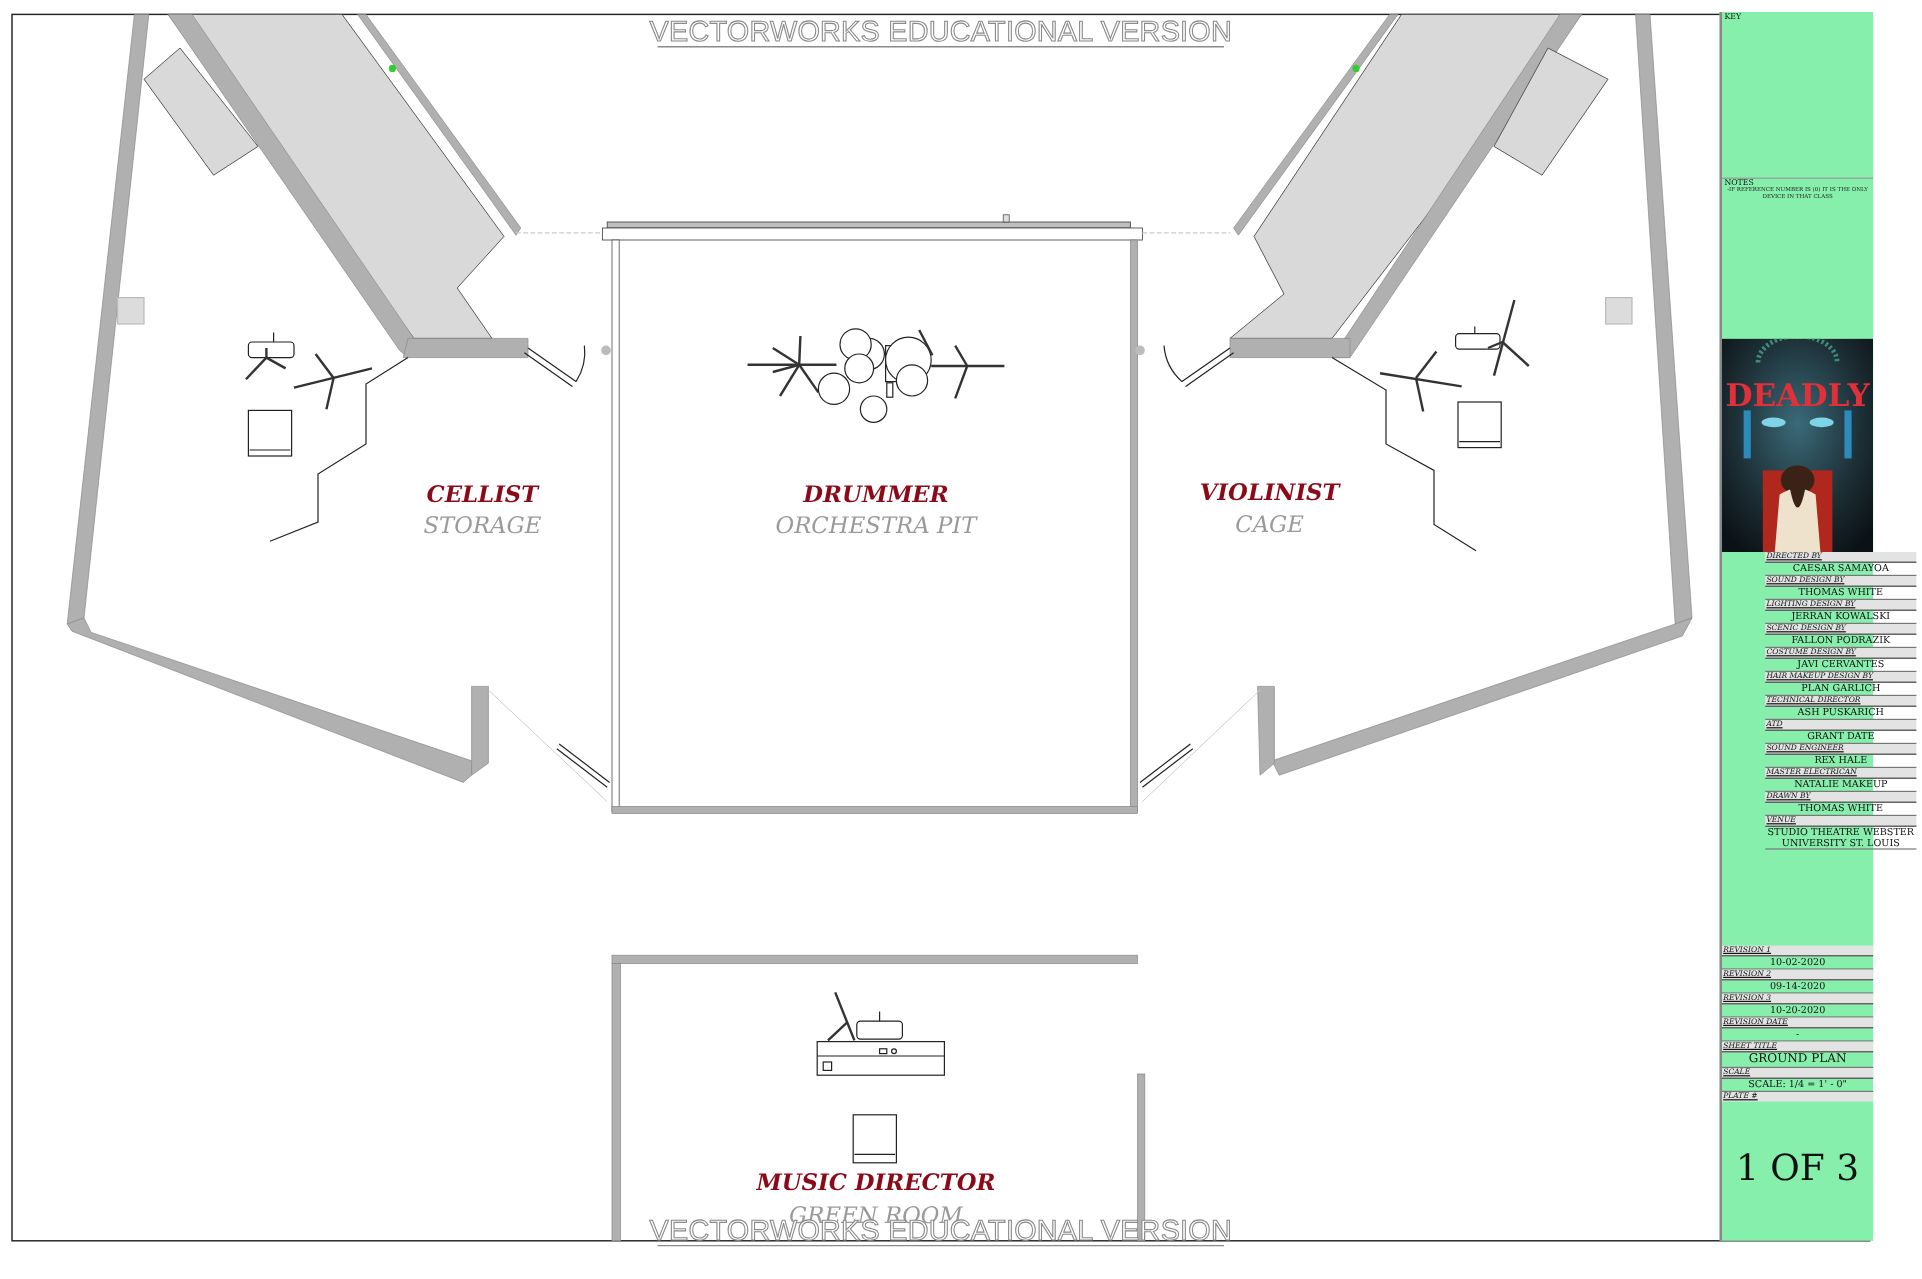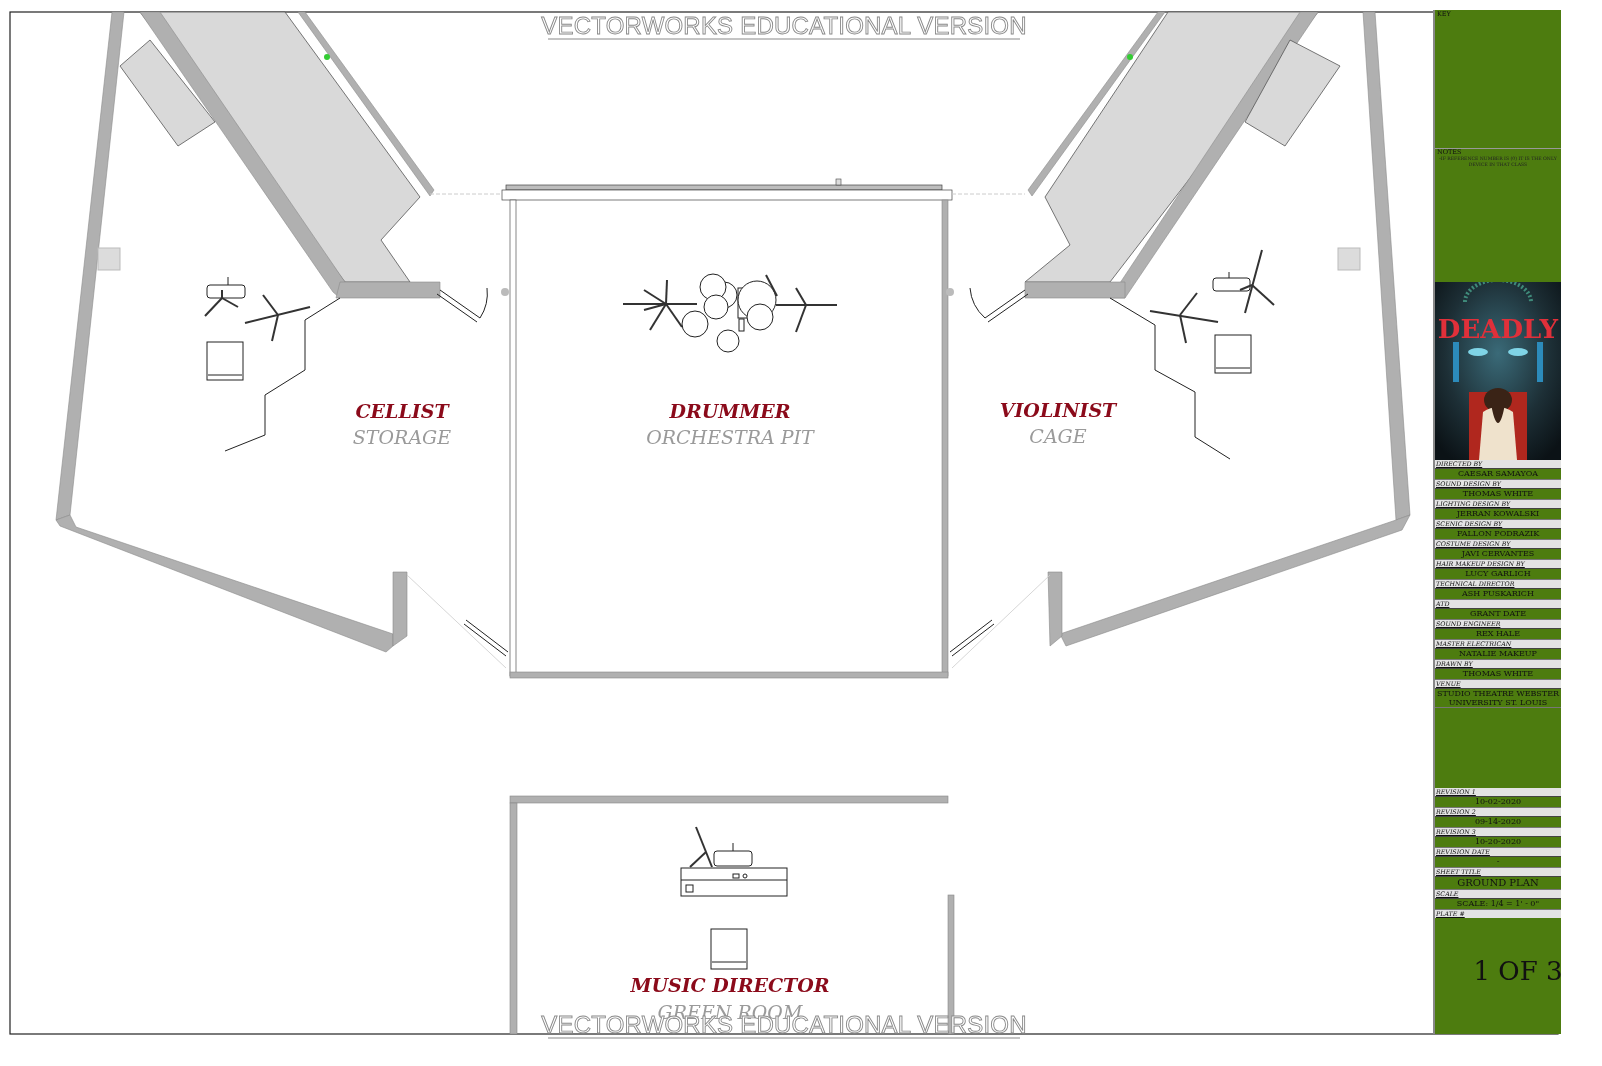--- a/index.html
+++ b/index.html
@@ -9,28 +9,28 @@
   .watermark { font-family:"Liberation Sans", sans-serif; font-size:24px; fill:#ffffff; stroke:#8a8a8a; stroke-width:0.9; letter-spacing:0.2px; }
   .role { font-family:"DejaVu Serif", serif; font-weight:bold; font-style:italic; font-size:19px; fill:#8b0a1a; }
   .room { font-family:"DejaVu Serif", serif; font-style:italic; font-size:19px; fill:#9a9a9a; }
   .wall { fill:#b0b0b0; stroke:#8c8c8c; stroke-width:0.6; }
   .slab { fill:#d9d9d9; stroke:#555; stroke-width:0.8; }
   .line { fill:none; stroke:#222; stroke-width:1; }
   .thick { fill:none; stroke:#333; stroke-width:2; }
   .furn { fill:#fff; stroke:#222; stroke-width:1; }
 
   
-  #titleblock { position:absolute; left:1433px; top:10px; width:126px; height:1024px; border-left:2px solid #888; background:#4d7c0f; }
+  #titleblock { position:absolute; left:1433px; top:10px; width:126px; height:1024px; border-left:2px solid #888; background:#86efac; }
   .tb-section { position:absolute; left:0; width:126px; }
   .tb-label { font-family:"DejaVu Serif", serif; font-size:6.5px; color:#111; padding-left:2px; line-height:8px; }
   .tb-note { font-family:"DejaVu Serif", serif; font-size:4.6px; color:#222; text-align:center; line-height:6px; padding:0 2px; }
   .tb-row-label { font-family:"DejaVu Serif", serif; font-style:italic; font-size:6.3px; background:#e3e3e3; color:#111; line-height:8px; padding-left:1px; border-bottom:1px solid #444; text-decoration:underline; }
   .tb-row-value { font-family:"DejaVu Serif", serif; font-size:8px; text-align:center; line-height:10px; color:#111; border-bottom:1px solid #777; }
   .tb-sheet-title { font-size:10px; line-height:12px; }
-  .tb-plate { font-family:"DejaVu Serif", serif; font-size:26px; text-align:center; color:#111; position:absolute; left:0; width:126px; top:946px;padding-left:20px; }
+  .tb-plate { font-family:"DejaVu Serif", serif; font-size:30px; text-align:center; color:#111; position:absolute; left:0; width:126px; top:946px; }
   #poster { position:absolute; left:0; top:272px; width:126px; height:178px; overflow:hidden; }
   #logo { position:absolute; left:0; top:676px; width:126px; height:102px; background:#17346b; }
 </style>
 </head>
 <body>
 
 <div id="sheet">
 <svg width="1602" height="1066" viewBox="0 0 1602 1066" xmlns="http://www.w3.org/2000/svg">
 
   <rect x="10" y="12" width="1548" height="1022" fill="none" stroke="#222" stroke-width="1.2"></rect>
@@ -222,21 +222,21 @@
       <ellipse cx="83" cy="70" rx="10" ry="4" fill="#7fd4e6"></ellipse>
       <rect x="18" y="60" width="6" height="40" fill="#2c8bbb"></rect>
       <rect x="102" y="60" width="6" height="40" fill="#2c8bbb"></rect>
       <rect x="34" y="110" width="58" height="68" fill="#b0271e"></rect>
       <ellipse cx="63" cy="118" rx="14" ry="12" fill="#3a2316"></ellipse>
       <path d="M48 130 Q63 120 78 130 L82 178 L44 178 Z" fill="#efe2cc"></path>
       <path d="M56 122 Q63 160 70 122" fill="#3a2316"></path>
     </svg>
   </div>
 
-  <div class="tb-section" style="top:450px;">
+  <div class="tb-section" style="top:450px;padding-left:36px;">
     <div>
         <div class="tb-row-label">DIRECTED BY</div>
         <div class="tb-row-value">CAESAR SAMAYOA</div>
       </div>
     <div>
         <div class="tb-row-label">SOUND DESIGN BY</div>
         <div class="tb-row-value">THOMAS WHITE</div>
       </div>
     <div>
         <div class="tb-row-label">LIGHTING DESIGN BY</div>
@@ -245,21 +245,21 @@
     <div>
         <div class="tb-row-label">SCENIC DESIGN BY</div>
         <div class="tb-row-value">FALLON PODRAZIK</div>
       </div>
     <div>
         <div class="tb-row-label">COSTUME DESIGN BY</div>
         <div class="tb-row-value">JAVI CERVANTES</div>
       </div>
     <div>
         <div class="tb-row-label">HAIR MAKEUP DESIGN BY</div>
-        <div class="tb-row-value">LUCY GARLICH</div>
+        <div class="tb-row-value">PLAN GARLICH</div>
       </div>
     <div>
         <div class="tb-row-label">TECHNICAL DIRECTOR</div>
         <div class="tb-row-value">ASH PUSKARICH</div>
       </div>
     <div>
         <div class="tb-row-label">ATD</div>
         <div class="tb-row-value">GRANT DATE</div>
       </div>
     <div>

